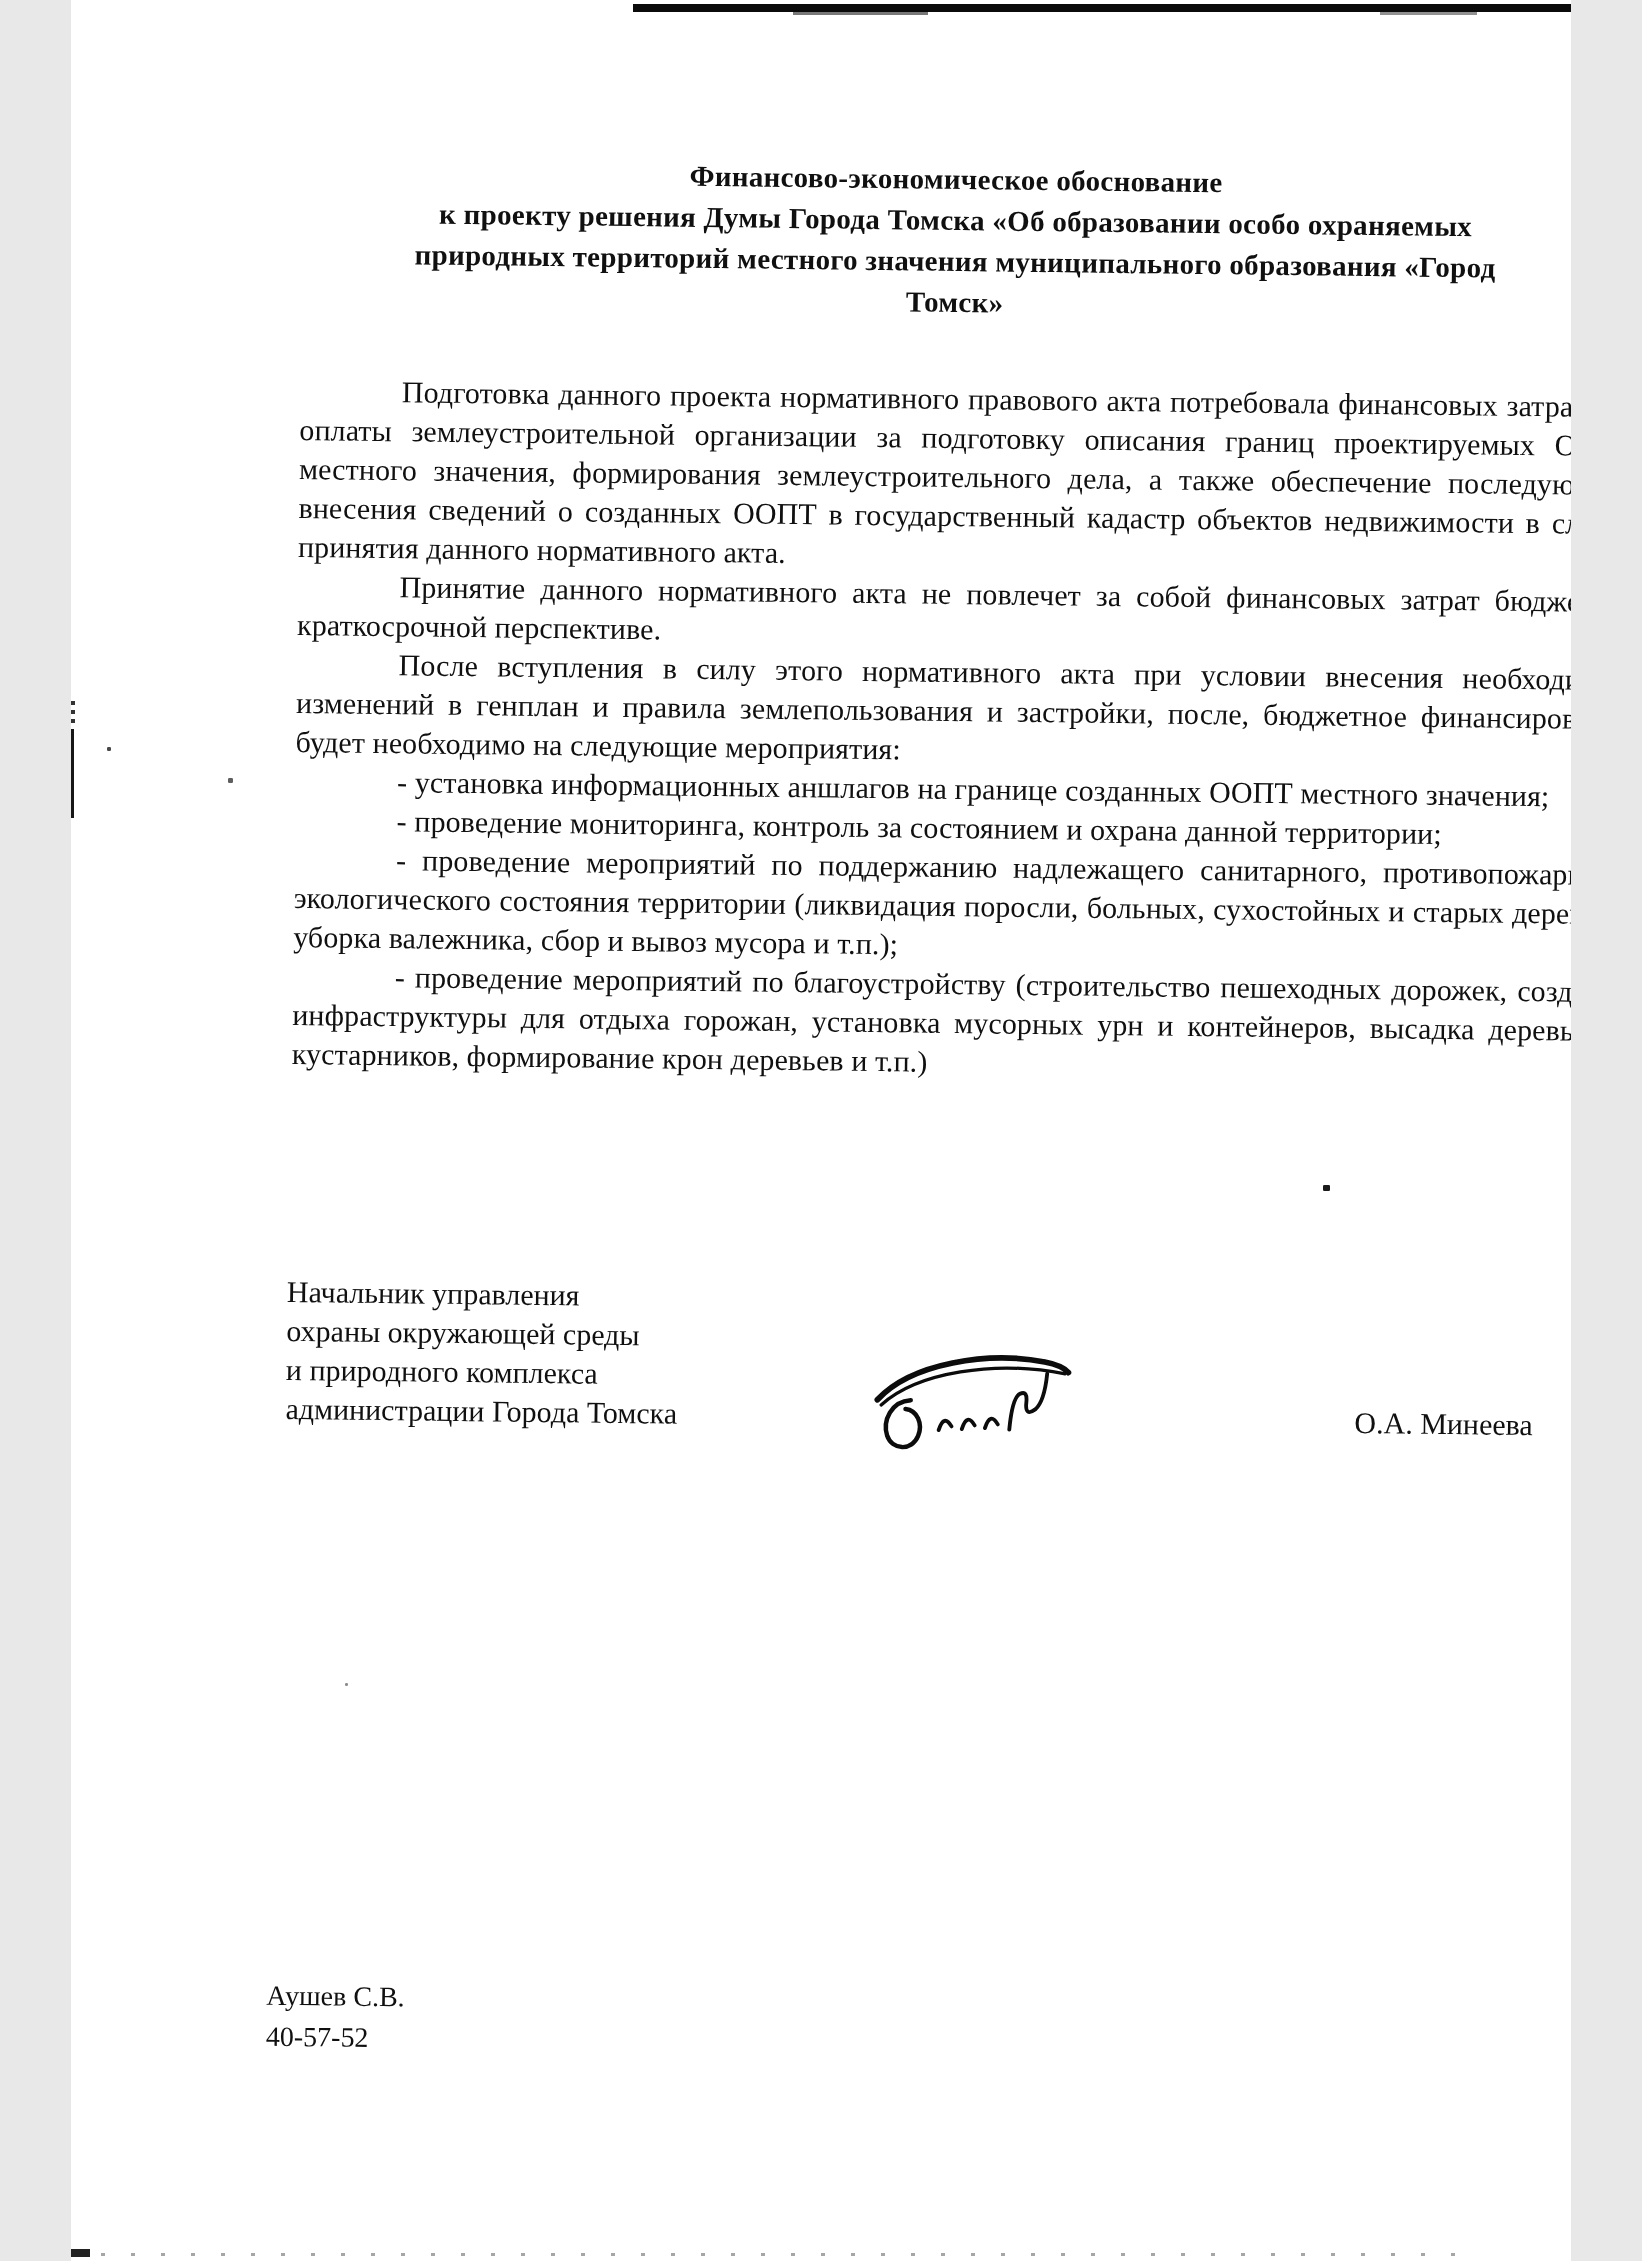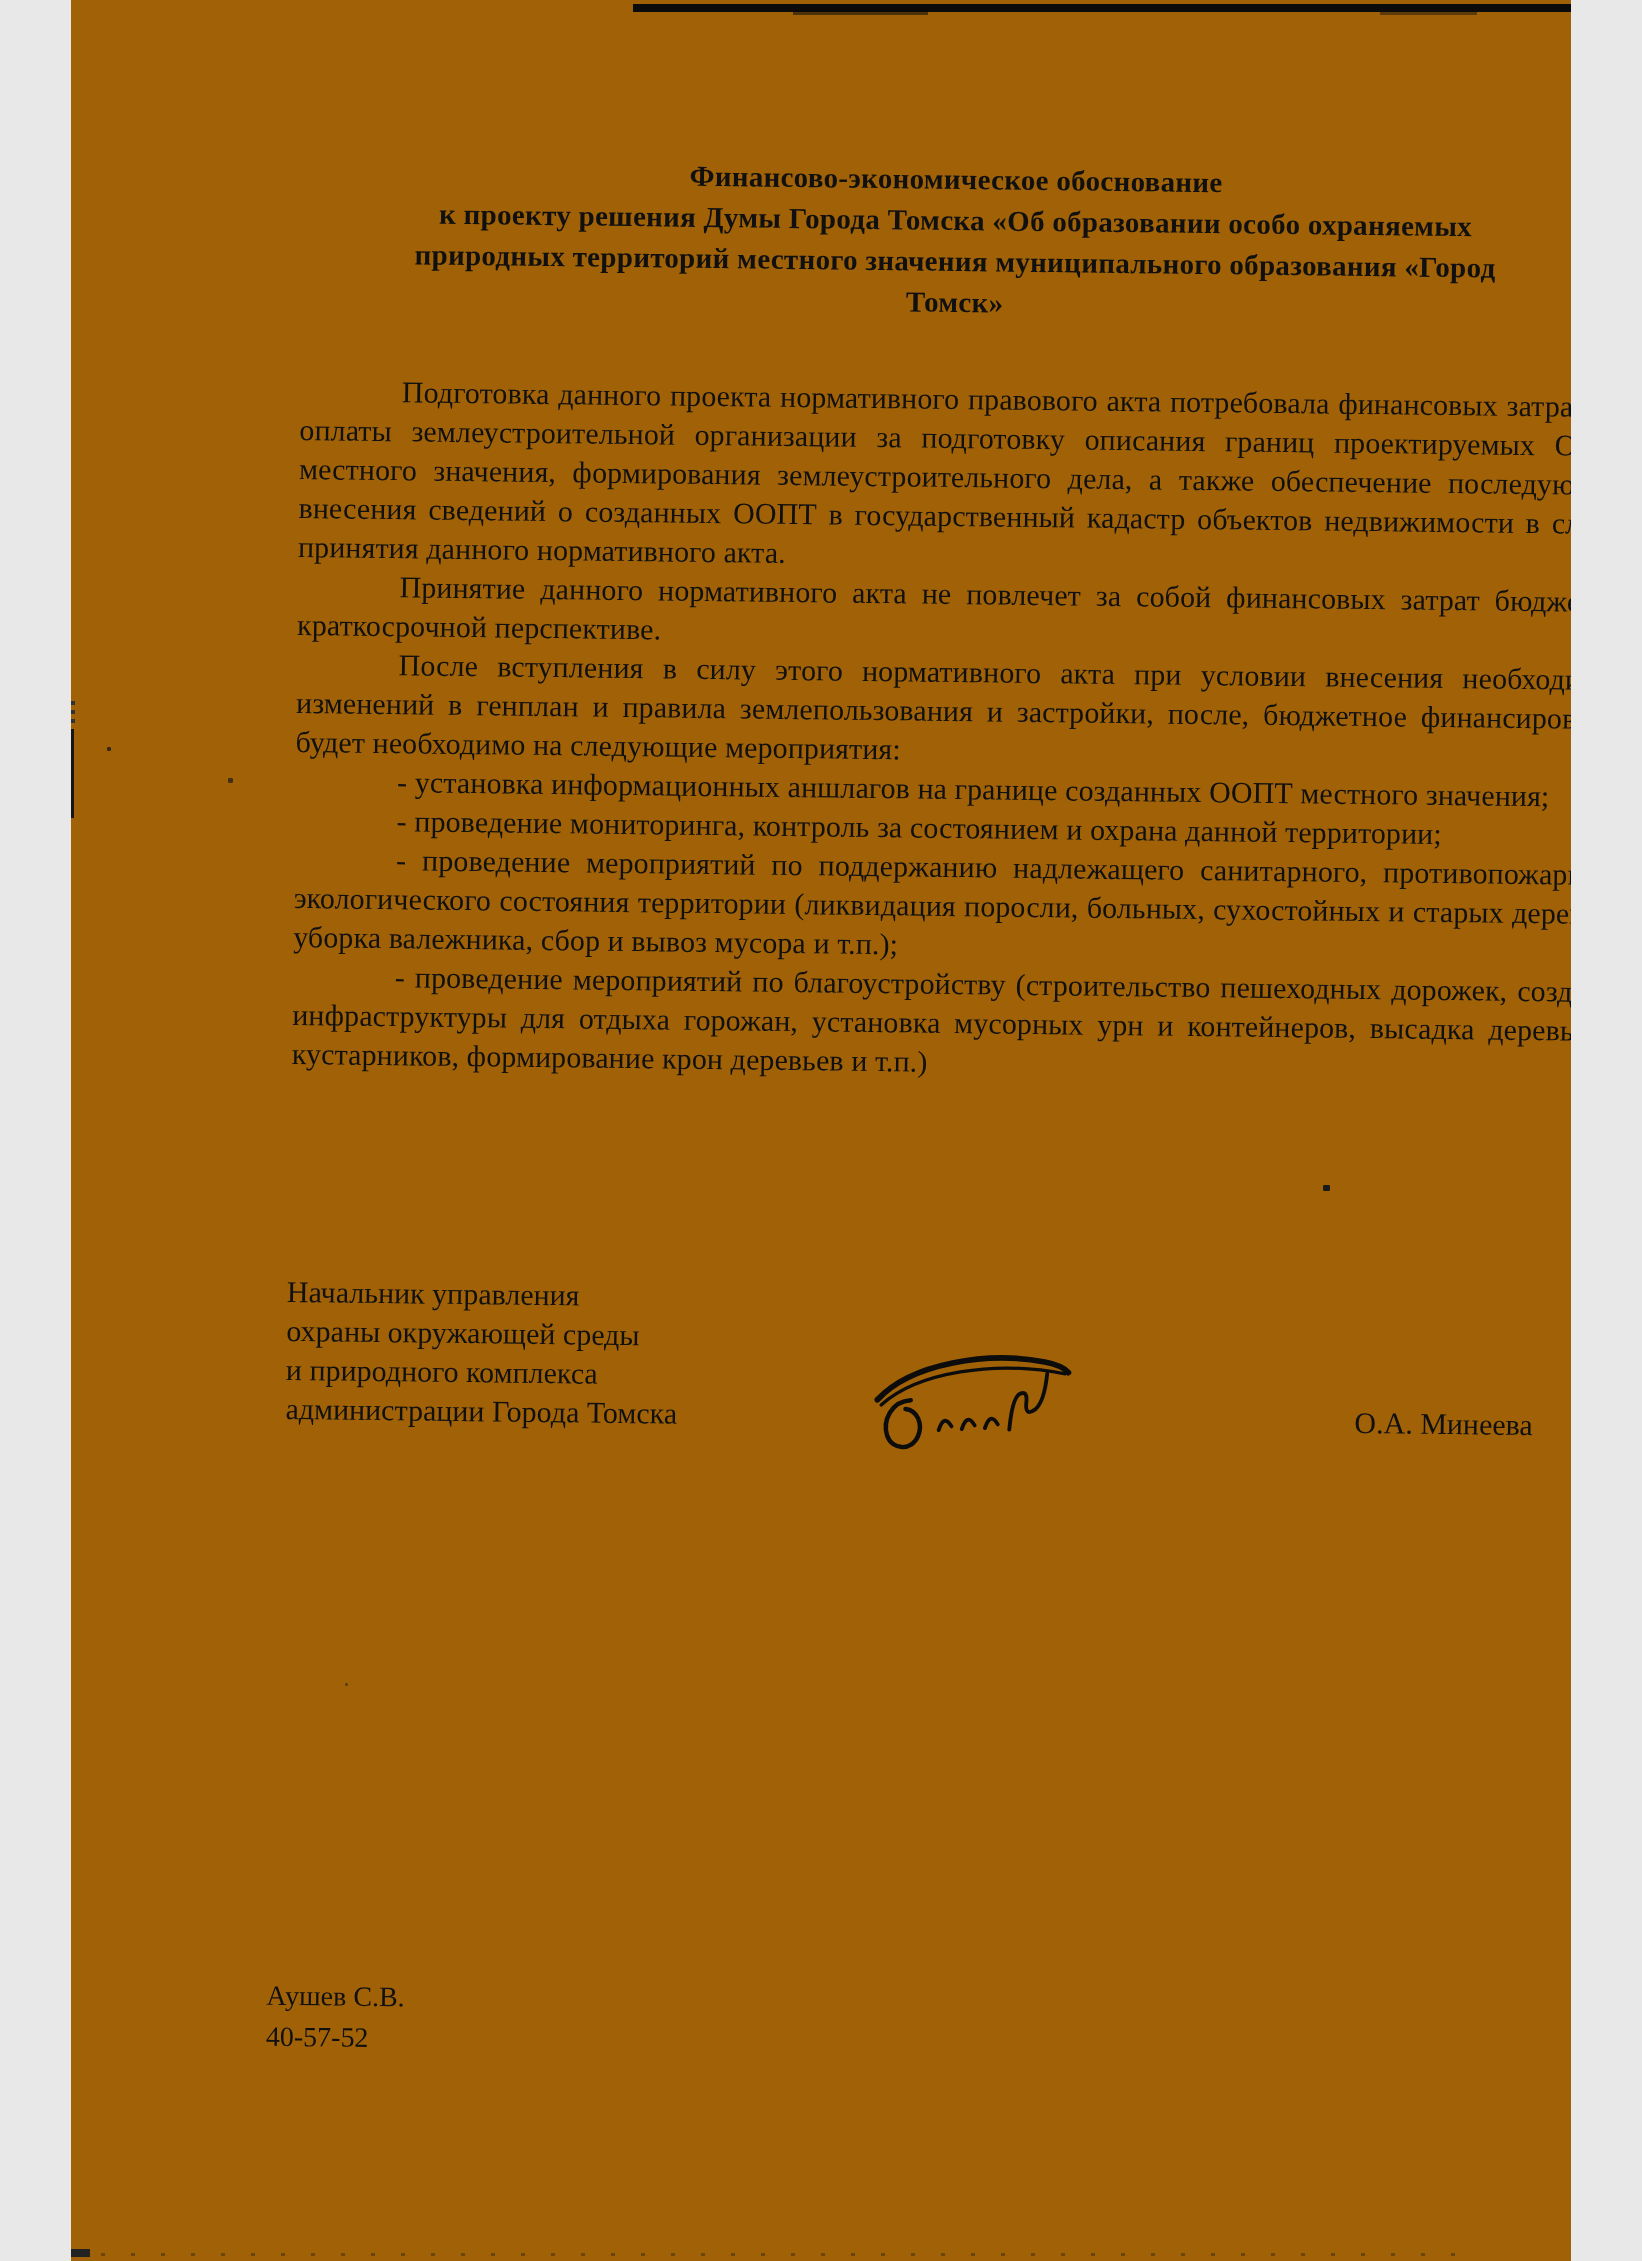--- a/index.html
+++ b/index.html
@@ -1,20 +1,20 @@
 <!DOCTYPE html>
 <html style="font-size:10.3px"><head>
 <meta charset="utf-8">
 <style>
   html,body { margin:0; padding:0; background:#e8e8e8; }
   .page {
     position:relative;
     width:1500px; height:2261px;
     margin:0 auto;
-    background:#a16207;
+    background:#ffffff;
     font-family:"Liberation Serif","DejaVu Serif",serif;
     color:#101010;
     overflow:hidden;
   }
 
   
   .scan-top-bar {
     position:absolute; left:562px; top:3.9px; width:1081px; height:8.4px;
     background:#0b0b0b;
   }

